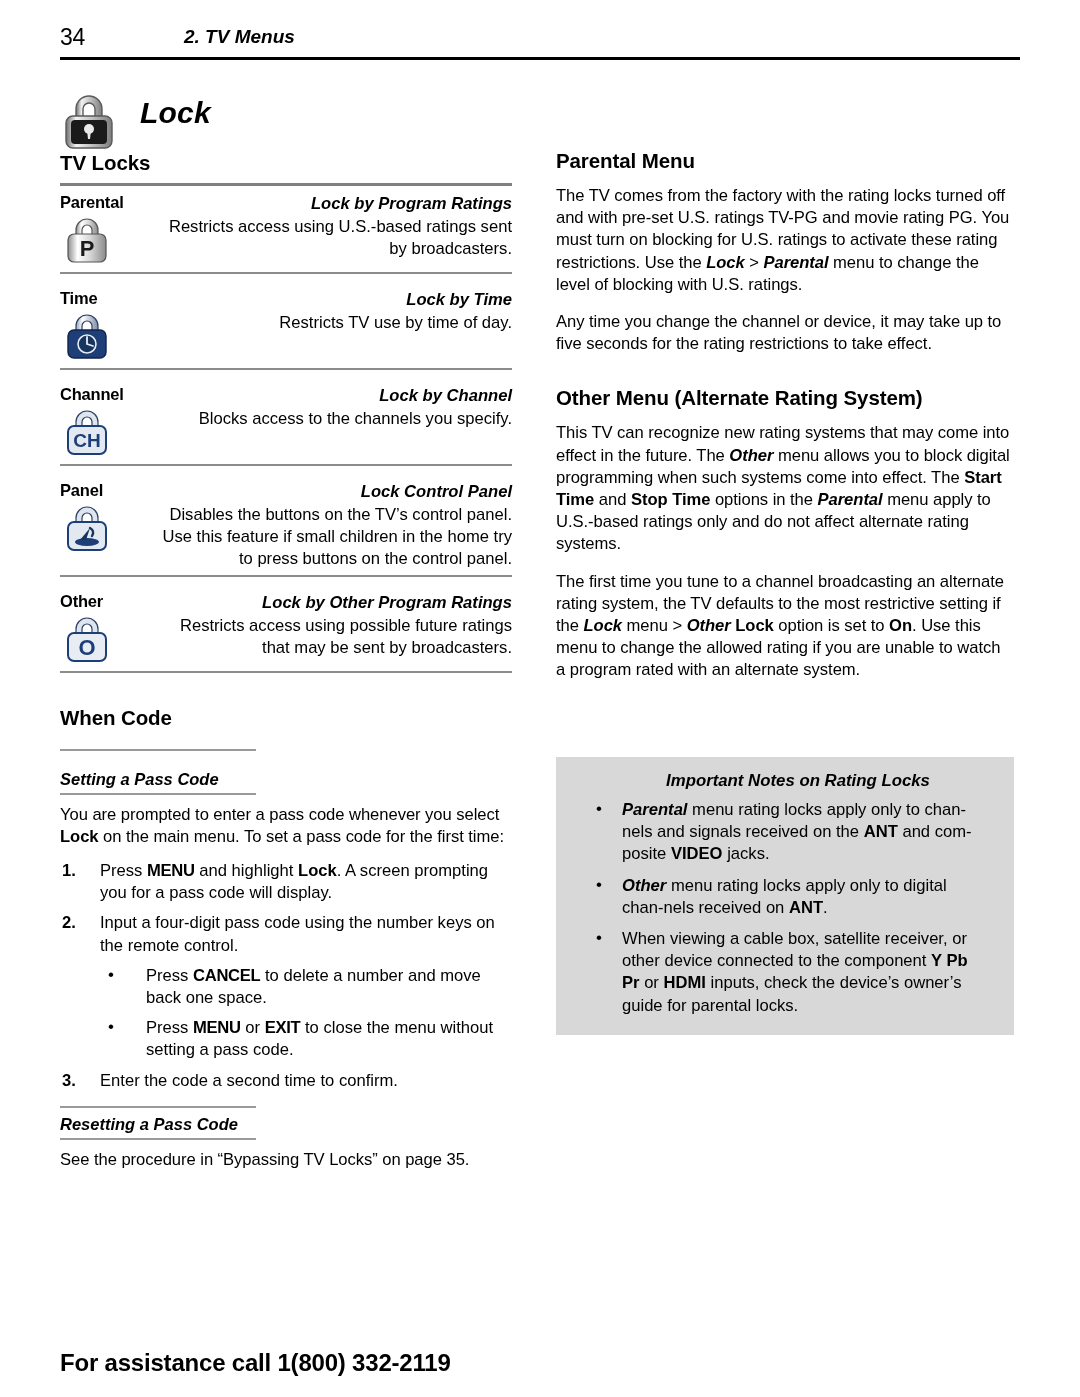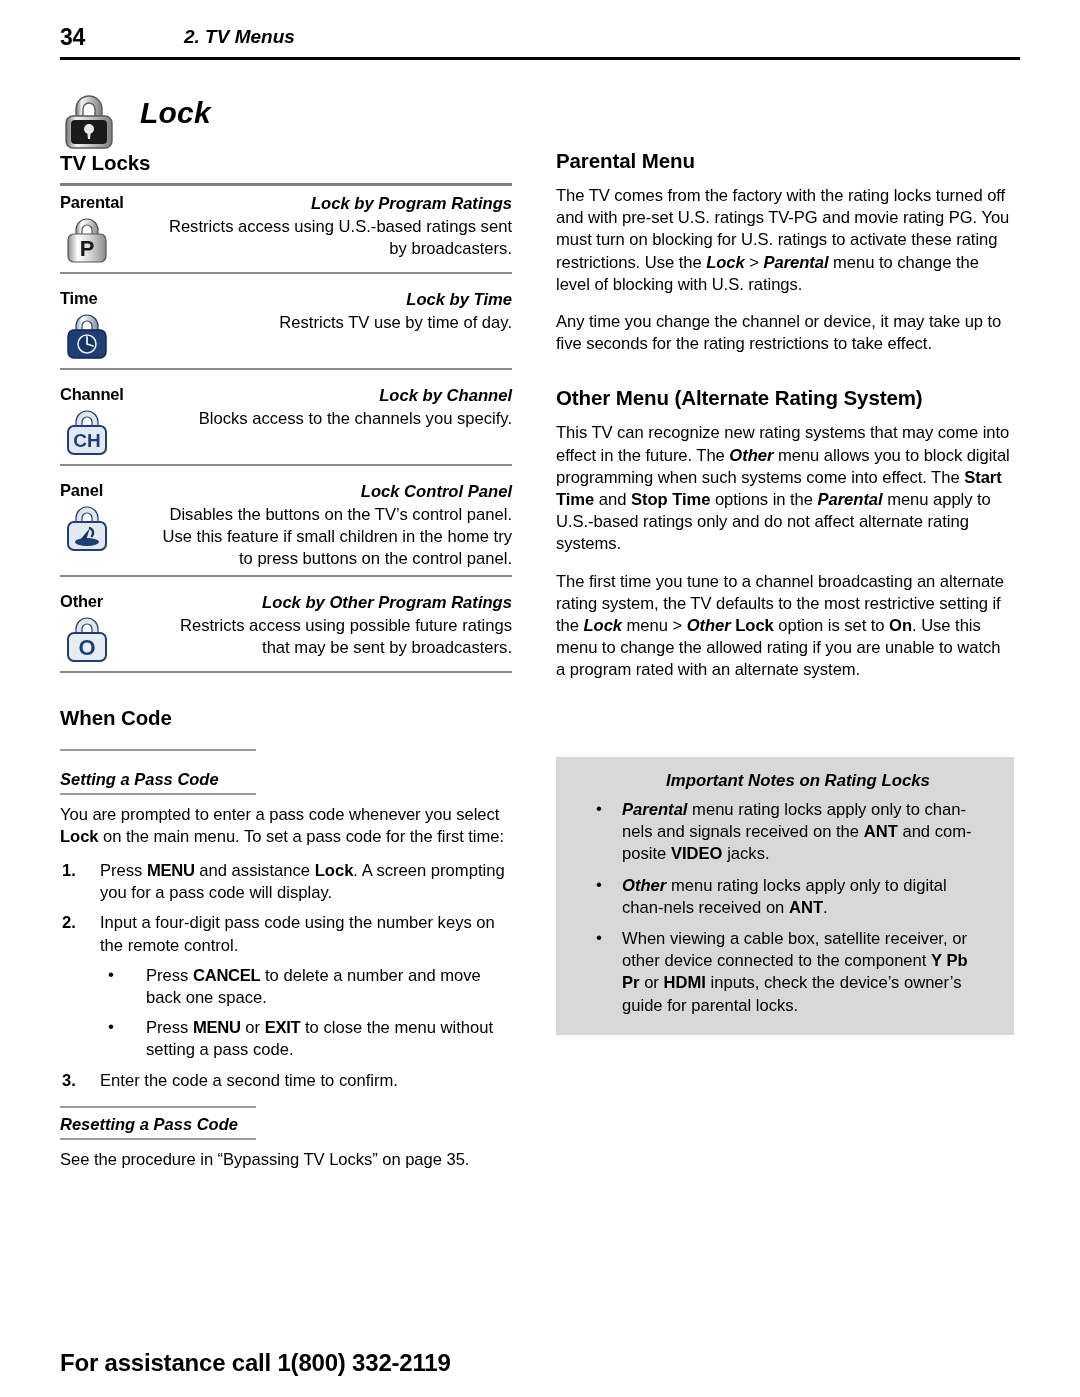--- a/index.html
+++ b/index.html
@@ -28,21 +28,21 @@
     position: absolute;
     left: 60px;
     top: 24px;
     width: 960px;
     height: 40px;
   }
   .header-pageno {
     position: absolute;
     left: 0; top: 0;
     font-size: 23px;
-    font-weight: bold;
+    font-weight: normal;
     letter-spacing: -0.2px;
   }
   .header-chapter {
     position: absolute;
     left: 124px; top: 2px;
     font-size: 19px;
     font-weight: bold;
     font-style: italic;
   }
   .header-rule {
@@ -433,21 +433,21 @@
     <h2 class="sec-h" style="margin-top:24px;">When Code</h2>
 
     <div class="rule-thin" style="margin-top:18px;width:196px;"></div>
     <h3 class="sub-h" style="margin-top:16px;">Setting a Pass Code</h3>
     <div class="rule-thin" style="margin-top:2px;width:196px;"></div>
 
     <p class="body" style="margin-top:9px;"><span>You are prompted to enter a pass code whenever you select </span><b>Lock</b><span> on the main menu.  To set a pass code for the first time:</span></p>
 
     <ol class="steps">
       <li>
-        <span class="num">1.</span><span>Press </span><b class="cond">MENU</b><span> and assistance </span><b>Lock</b><span>.  A screen prompting you for a pass code will display.</span>
+        <span class="num">1.</span><span>Press </span><b class="cond">MENU</b><span> and highlight </span><b>Lock</b><span>.  A screen prompting you for a pass code will display.</span>
       </li>
       <li>
         <span class="num">2.</span><span>Input a four-digit pass code using the number keys on the remote control.</span>
         <ul class="subbul">
           <li>
             <span class="dot">•</span><span>Press </span><b class="cond">CANCEL</b><span> to delete a number and move back one space.</span>
           </li>
           <li>
             <span class="dot">•</span><span>Press </span><b class="cond">MENU</b><span> or </span><b class="cond">EXIT</b><span> to close the menu without setting a pass code.</span>
           </li>

